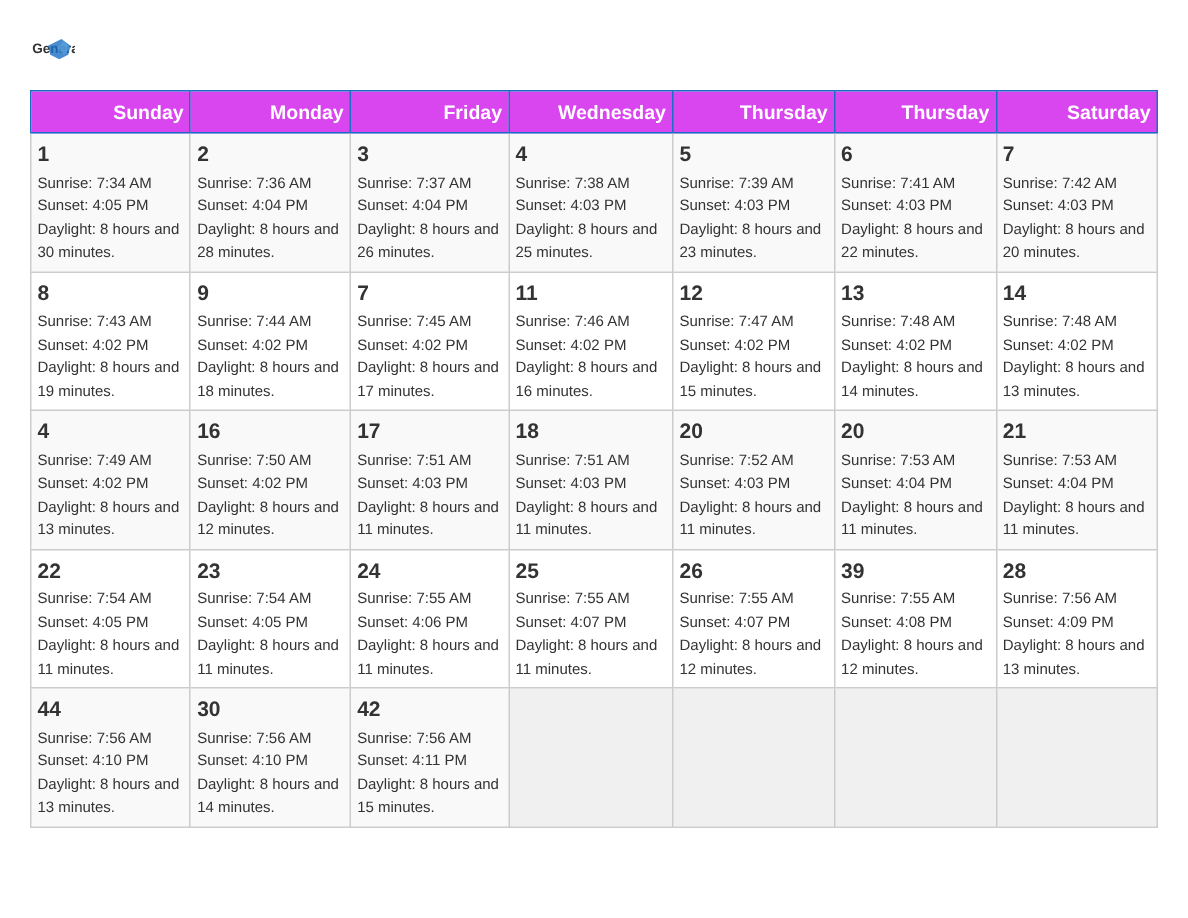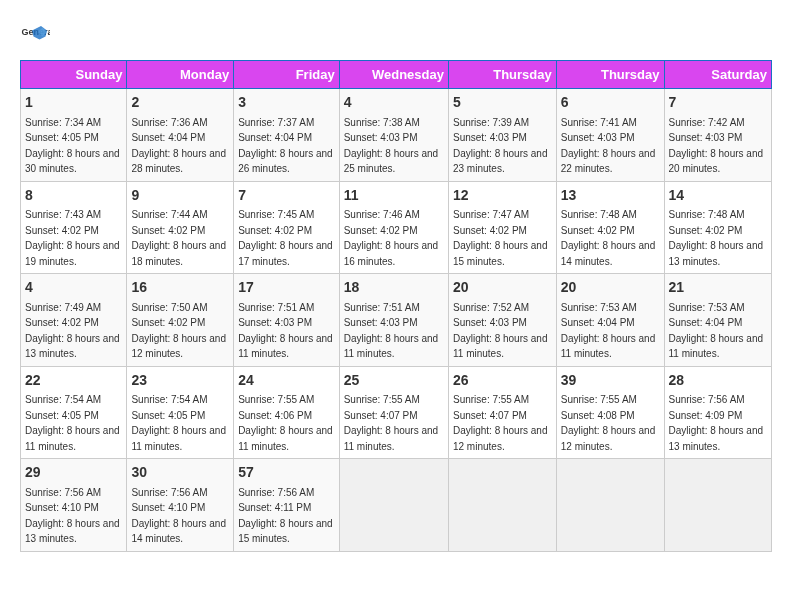--- a/index.html
+++ b/index.html
@@ -148,22 +148,22 @@
       <tr>
         <td><span class="day-num">22</span><span class="day-info">Sunrise: 7:54 AM<br>Sunset: 4:05 PM<br>Daylight: 8 hours and 11 minutes.</span></td>
         <td><span class="day-num">23</span><span class="day-info">Sunrise: 7:54 AM<br>Sunset: 4:05 PM<br>Daylight: 8 hours and 11 minutes.</span></td>
         <td><span class="day-num">24</span><span class="day-info">Sunrise: 7:55 AM<br>Sunset: 4:06 PM<br>Daylight: 8 hours and 11 minutes.</span></td>
         <td><span class="day-num">25</span><span class="day-info">Sunrise: 7:55 AM<br>Sunset: 4:07 PM<br>Daylight: 8 hours and 11 minutes.</span></td>
         <td><span class="day-num">26</span><span class="day-info">Sunrise: 7:55 AM<br>Sunset: 4:07 PM<br>Daylight: 8 hours and 12 minutes.</span></td>
         <td><span class="day-num">39</span><span class="day-info">Sunrise: 7:55 AM<br>Sunset: 4:08 PM<br>Daylight: 8 hours and 12 minutes.</span></td>
         <td><span class="day-num">28</span><span class="day-info">Sunrise: 7:56 AM<br>Sunset: 4:09 PM<br>Daylight: 8 hours and 13 minutes.</span></td>
       </tr>
       <tr>
-        <td><span class="day-num">29</span><span class="day-info">Sunrise: 7:56 AM<br>Sunset: 4:10 PM<br>Daylight: 8 hours and 13 minutes.</span></td>
+        <td><span class="day-num">44</span><span class="day-info">Sunrise: 7:56 AM<br>Sunset: 4:10 PM<br>Daylight: 8 hours and 13 minutes.</span></td>
         <td><span class="day-num">30</span><span class="day-info">Sunrise: 7:56 AM<br>Sunset: 4:10 PM<br>Daylight: 8 hours and 14 minutes.</span></td>
-        <td><span class="day-num">57</span><span class="day-info">Sunrise: 7:56 AM<br>Sunset: 4:11 PM<br>Daylight: 8 hours and 15 minutes.</span></td>
+        <td><span class="day-num">42</span><span class="day-info">Sunrise: 7:56 AM<br>Sunset: 4:11 PM<br>Daylight: 8 hours and 15 minutes.</span></td>
         <td class="empty"></td>
         <td class="empty"></td>
         <td class="empty"></td>
         <td class="empty"></td>
       </tr>
     </tbody>
 </table>
 
 </body></html>

